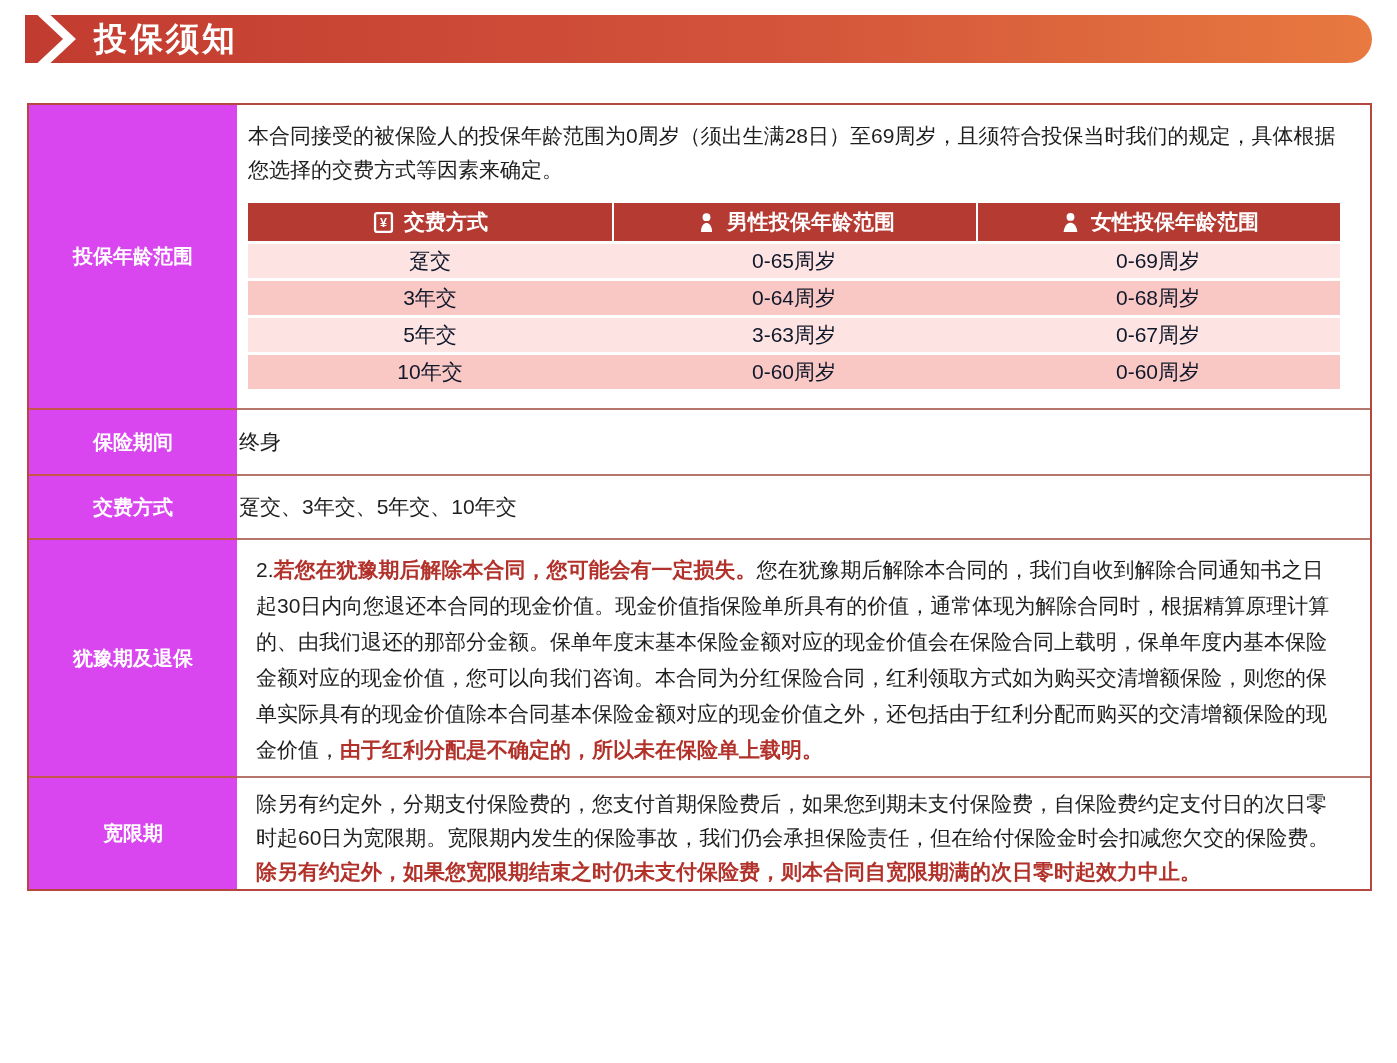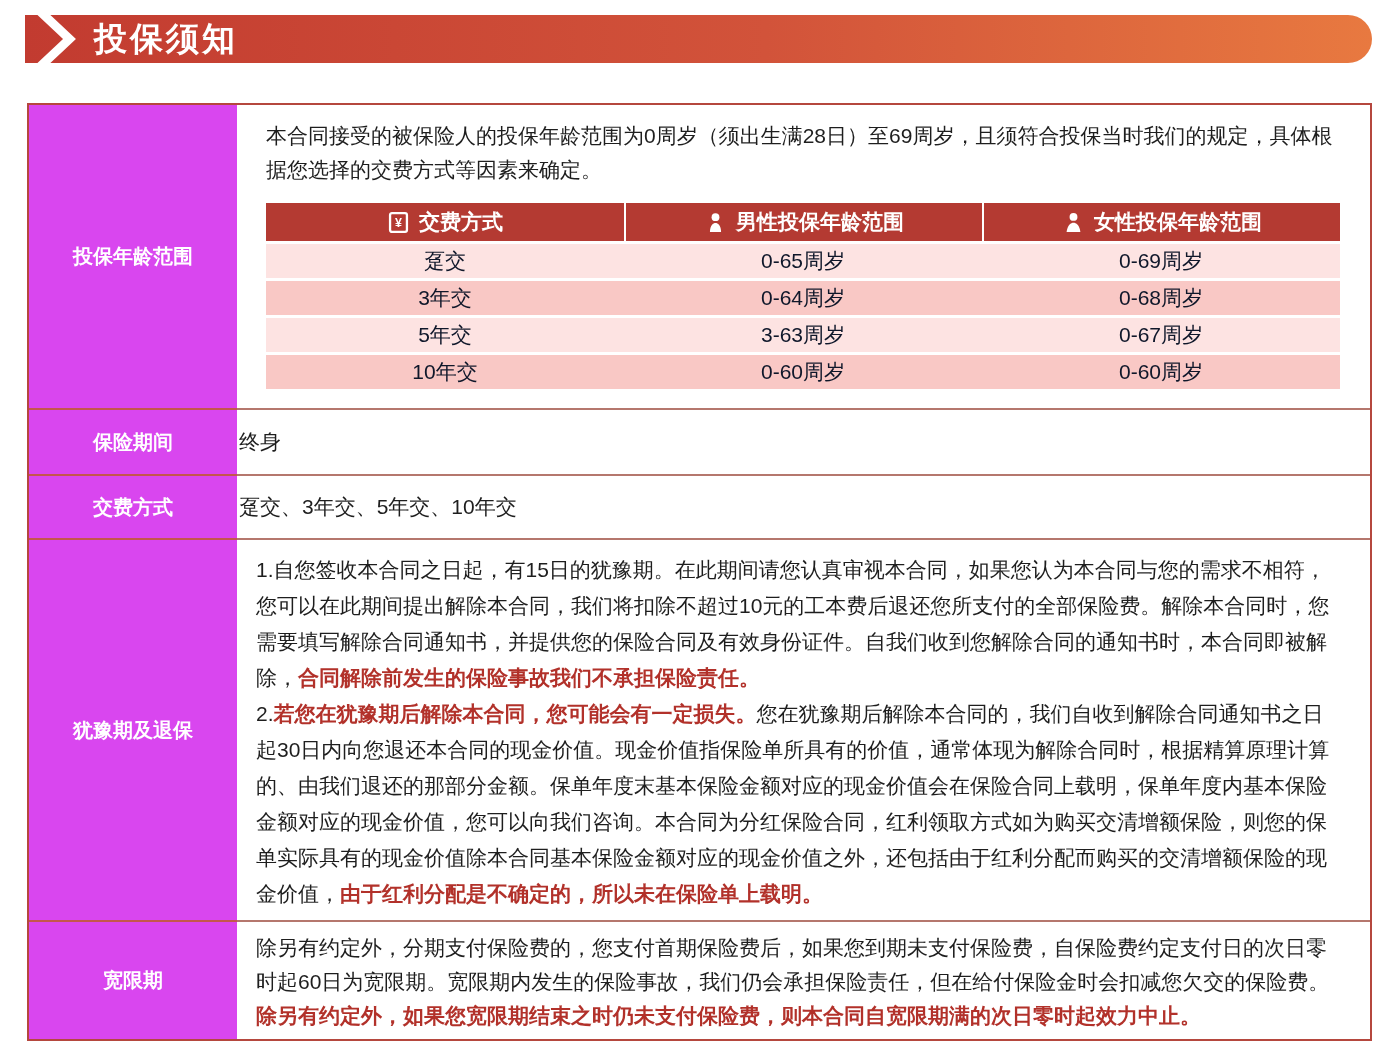--- a/index.html
+++ b/index.html
@@ -33,21 +33,21 @@
   .side{
     width:208px;flex:0 0 208px;background:#d946ef;color:#fff;
     display:flex;align-items:center;justify-content:center;
     font-weight:bold;font-size:20px;text-align:center;
   }
   .content{flex:1;min-width:0;}
   .section + .section .side{border-top:2px solid #c4564c;text-align:right;}
   .section + .section .content{border-top:2px solid #b5776d;}
 
   
-  .content.age{padding:14px 30px 16px 29px;}
+  .content.age{padding:14px 30px 16px 11px;}
   .intro{margin:0 0 13px 0;font-size:21px;line-height:34px;}
   .age-table{
     width:100%;border-collapse:separate;border-spacing:0 3px;
     table-layout:fixed;
   }
   .age-table th{
     background:#b43a32;color:#fff;font-weight:bold;font-size:21px;
     height:38px;text-align:center;vertical-align:middle;padding:0;
   }
   .age-table th + th{border-left:2px solid #fff;}
@@ -64,21 +64,21 @@
   .content.simple{
     display:flex;align-items:center;min-height:62px;
     padding-left:2px;font-size:21px;
   }
   .sec-period .content.simple{min-height:64px;}
   .sec-payment .content.simple{min-height:62px;}
 
   
   .content.paras{padding:12px 26px 8px 19px;}
   .content.paras p{margin:0;font-size:21px;line-height:36px;}
-  .content.grace{padding:9px 26px 6px 19px;}
+  .content.grace{padding:9px 26px 0 19px;}
   .content.grace p{line-height:34px;}
   .em-red{color:#b2312a;font-weight:bold;}
 </style>
 </head>
 <body>
 
 <div class="page">
 
   <div class="banner">
     <svg class="chevron" viewBox="0 0 46 58" aria-hidden="true">
@@ -157,21 +157,20 @@
     </div>
 
     <div class="section sec-payment">
       <div class="side">交费方式</div>
       <div class="content simple">趸交、3年交、5年交、10年交</div>
     </div>
 
     <div class="section sec-hesitation">
       <div class="side">犹豫期及退保</div>
       <div class="content paras">
-        <p><span>1.自您签收本合同之日起，有15日的犹豫期。在此期间请您认真审视本合同，如果您认为本合同与您的需求不相符，您可以在此期间提出解除本合同，我们将扣除不超过10元的工本费后退还您所支付的全部保险费。解除本合同时，您需要填写解除合同通知书，并提供您的保险合同及有效身份证件。自我们收到您解除合同的通知书时，本合同即被解除，</span><span class="em-red">合同解除前发生的保险事故我们不承担保险责任。</span></p>
         <p><span>2.</span><span class="em-red">若您在犹豫期后解除本合同，您可能会有一定损失。</span><span>您在犹豫期后解除本合同的，我们自收到解除合同通知书之日起30日内向您退还本合同的现金价值。现金价值指保险单所具有的价值，通常体现为解除合同时，根据精算原理计算的、由我们退还的那部分金额。保单年度末基本保险金额对应的现金价值会在保险合同上载明，保单年度内基本保险金额对应的现金价值，您可以向我们咨询。本合同为分红保险合同，红利领取方式如为购买交清增额保险，则您的保单实际具有的现金价值除本合同基本保险金额对应的现金价值之外，还包括由于红利分配而购买的交清增额保险的现金价值，</span><span class="em-red">由于红利分配是不确定的，所以未在保险单上载明。</span></p>
       </div>
     </div>
 
     <div class="section sec-grace">
       <div class="side">宽限期</div>
       <div class="content paras grace">
         <p><span>除另有约定外，分期支付保险费的，您支付首期保险费后，如果您到期未支付保险费，自保险费约定支付日的次日零时起60日为宽限期。宽限期内发生的保险事故，我们仍会承担保险责任，但在给付保险金时会扣减您欠交的保险费。</span><span class="em-red">除另有约定外，如果您宽限期结束之时仍未支付保险费，则本合同自宽限期满的次日零时起效力中止。</span></p>
       </div>
     </div>

